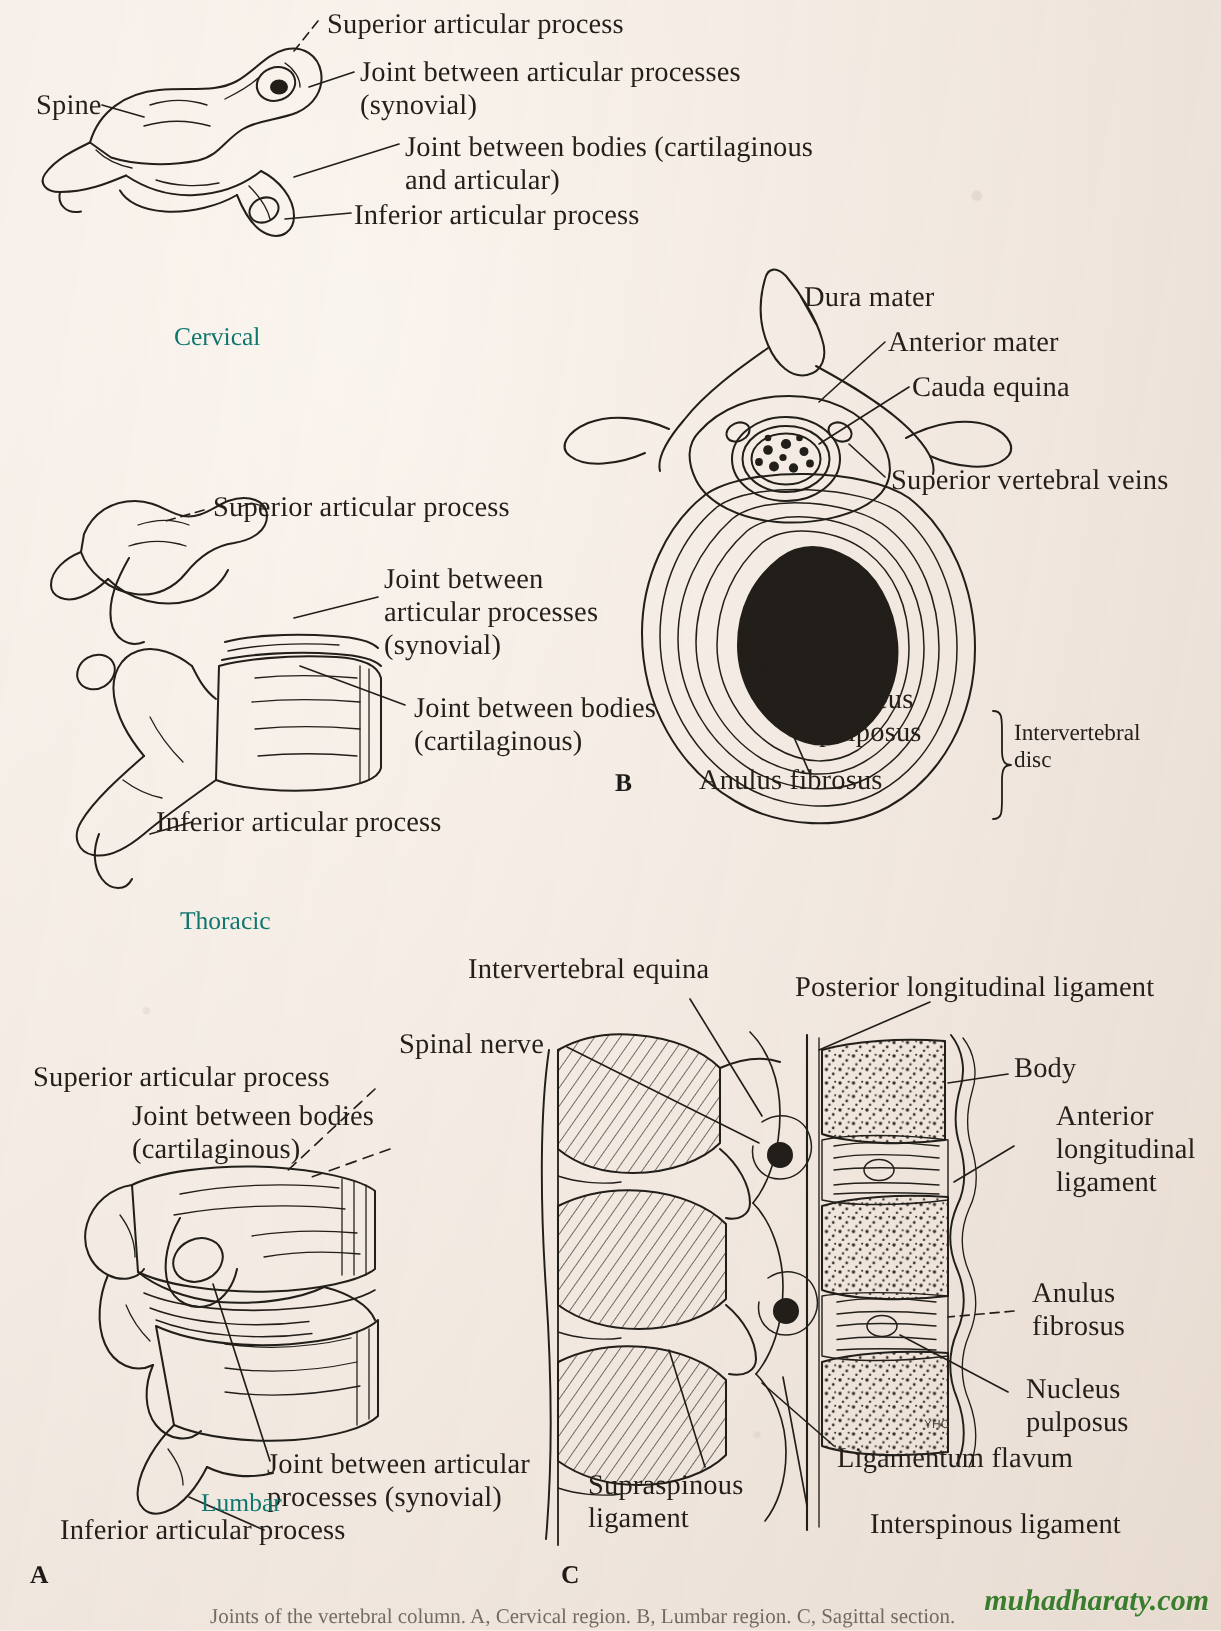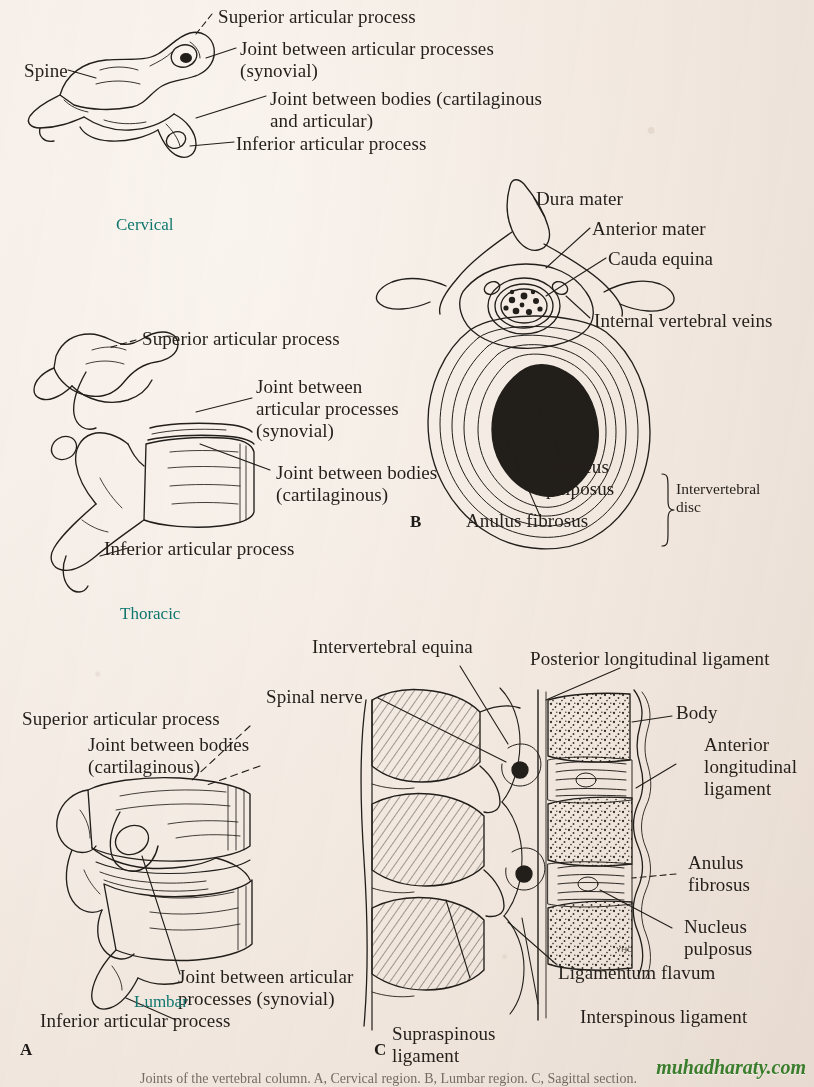--- a/index.html
+++ b/index.html
@@ -422,39 +422,39 @@
 (cartilaginous)</div>
 <div class="lbl" style="left:178px; top:966px;">Joint between articular
 processes (synovial)</div>
 <div class="lbl" style="left:40px;  top:1010px;">Inferior articular process</div>
 <div class="region-name" style="left:134px; top:992px;">Lumbar</div>
 <div class="fig-letter" style="left:20px; top:1040px;">A</div>
 
 <div class="lbl" style="left:536px; top:188px;">Dura mater</div>
 <div class="lbl" style="left:592px; top:218px;">Anterior mater</div>
 <div class="lbl" style="left:608px; top:248px;">Cauda equina</div>
-<div class="lbl" style="left:594px; top:310px;">Internal vertebral veins</div>
+<div class="lbl" style="left:594px; top:310px;">Superior vertebral veins</div>
 <div class="lbl" style="left:546px; top:456px;">Nucleus
 pulposus</div>
 <div class="lbl" style="left:466px; top:510px;">Anulus fibrosus</div>
 <div class="brace" style="left:676px; top:480px;">Intervertebral
 disc</div>
 <div class="fig-letter" style="left:410px; top:512px;">B</div>
 
 <div class="lbl" style="left:312px; top:636px;">Intervertebral equina</div>
 <div class="lbl" style="left:530px; top:648px;">Posterior longitudinal ligament</div>
 <div class="lbl" style="left:266px; top:686px;">Spinal nerve</div>
 <div class="lbl" style="left:676px; top:702px;">Body</div>
 <div class="lbl" style="left:704px; top:734px;">Anterior
 longitudinal
 ligament</div>
 <div class="lbl" style="left:688px; top:852px;">Anulus
 fibrosus</div>
 <div class="lbl" style="left:684px; top:916px;">Nucleus
 pulposus</div>
 <div class="lbl" style="left:558px; top:962px;">Ligamentum flavum</div>
 <div class="lbl" style="left:546px; top:1006px;padding-left:34px;">Interspinous ligament</div>
-<div class="lbl" style="left:392px; top:980px;margin-top:43px;">Supraspinous
+<div class="lbl" style="left:392px; top:980px;">Supraspinous
 ligament</div>
 <div class="fig-letter" style="left:374px; top:1040px;">C</div>
 
 <div class="caption">Joints of the vertebral column. A, Cervical region. B, Lumbar region. C, Sagittal section.</div>
 <div class="wm">muhadharaty.com</div>
 
 </body></html>

